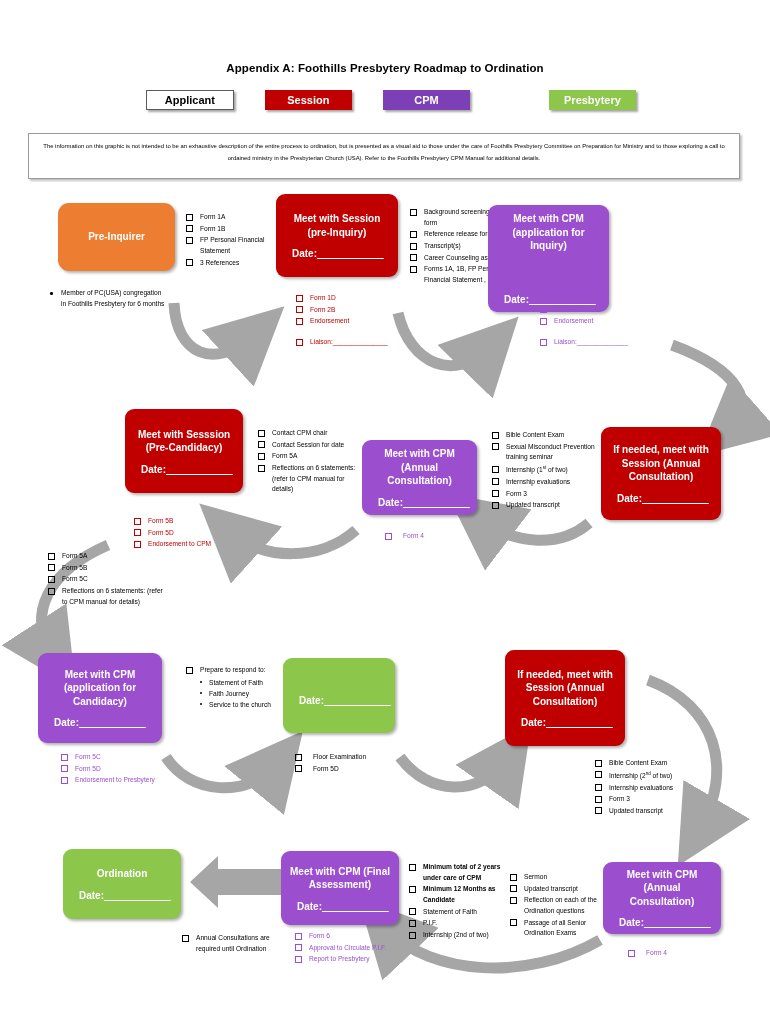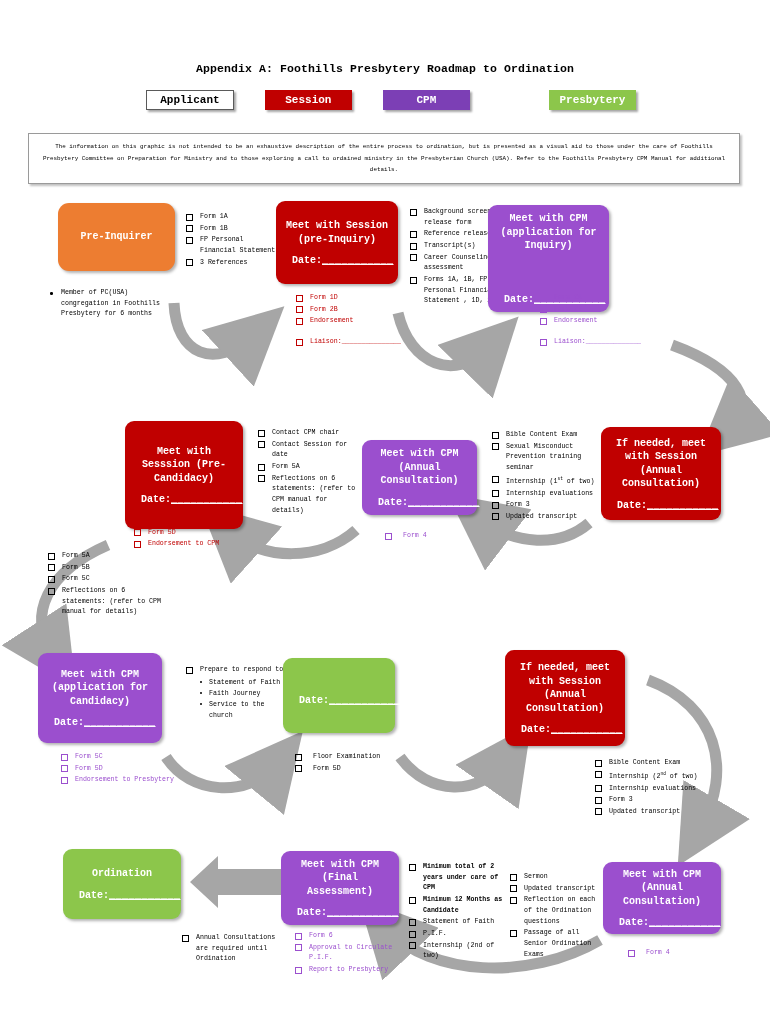--- a/index.html
+++ b/index.html
@@ -3,21 +3,21 @@
 <meta charset="utf-8">
 <style>
   html,body{margin:0;padding:0;background:#ffffff;}
   body{
     width:770px;height:1024px;position:relative;overflow:hidden;
     font-family:"Liberation Sans", sans-serif;
     color:#000;
     -webkit-font-smoothing:antialiased;
   }
   .stage{position:absolute;inset:0;}
-  .abs{position:absolute;font-family:Liberation Mono, monospace;}
+  .abs{position:absolute;}
 
   
   #page-title{
     top:62px;left:0;width:770px;text-align:center;
     font-size:11.5px;font-weight:bold;letter-spacing:.1px;
   }
 
   
   .legend{top:90px;left:146px;width:490px;height:20px;display:flex;gap:31px;}
   .legend .chip{
@@ -166,21 +166,21 @@
       </div>
     <div class="row">
         <span class="bx"></span>
         <span class="tx">3 References</span>
       </div>
   </div>
   <ul class="abs bulletlist" style="left:48px;top:288px;width:120px;">
     <li>Member of PC(USA) congregation in Foothills Presbytery for 6 months</li>
   </ul>
 
-  <div class="abs node n-red" style="left:276px;top:201px;width:122px;height:83px;">
+  <div class="abs node n-red" style="left:276px;top:194px;width:122px;height:83px;">
     <div class="ttl">Meet with Session (pre-Inquiry)</div>
     <div class="dateline"><span>Date:</span><span class="rule">___________</span></div>
   </div>
   <div class="abs clist red" style="left:296px;top:293px;width:120px;">
     <div class="row">
         <span class="bx"></span>
         <span class="tx">Form 1D</span>
       </div>
     <div class="row">
         <span class="bx"></span>
@@ -237,21 +237,21 @@
         <span class="bx"></span>
         <span class="tx">Endorsement</span>
       </div>
     <div class="spacer"></div>
     <div class="row">
         <span class="bx"></span>
         <span class="tx">Liaison:______________</span>
       </div>
   </div>
 
-  <div class="abs node n-red" style="left:125px;top:421px;width:118px;height:108px;">
+  <div class="abs node n-red" style="left:125px;top:409px;width:118px;height:84px;">
     <div class="ttl">Meet with Sesssion (Pre-Candidacy)</div>
     <div class="dateline"><span>Date:</span><span class="rule">___________</span></div>
   </div>
   <div class="abs clist red" style="left:134px;top:516px;width:130px;">
     <div class="row">
         <span class="bx"></span>
         <span class="tx">Form 5B</span>
       </div>
     <div class="row">
         <span class="bx"></span>

